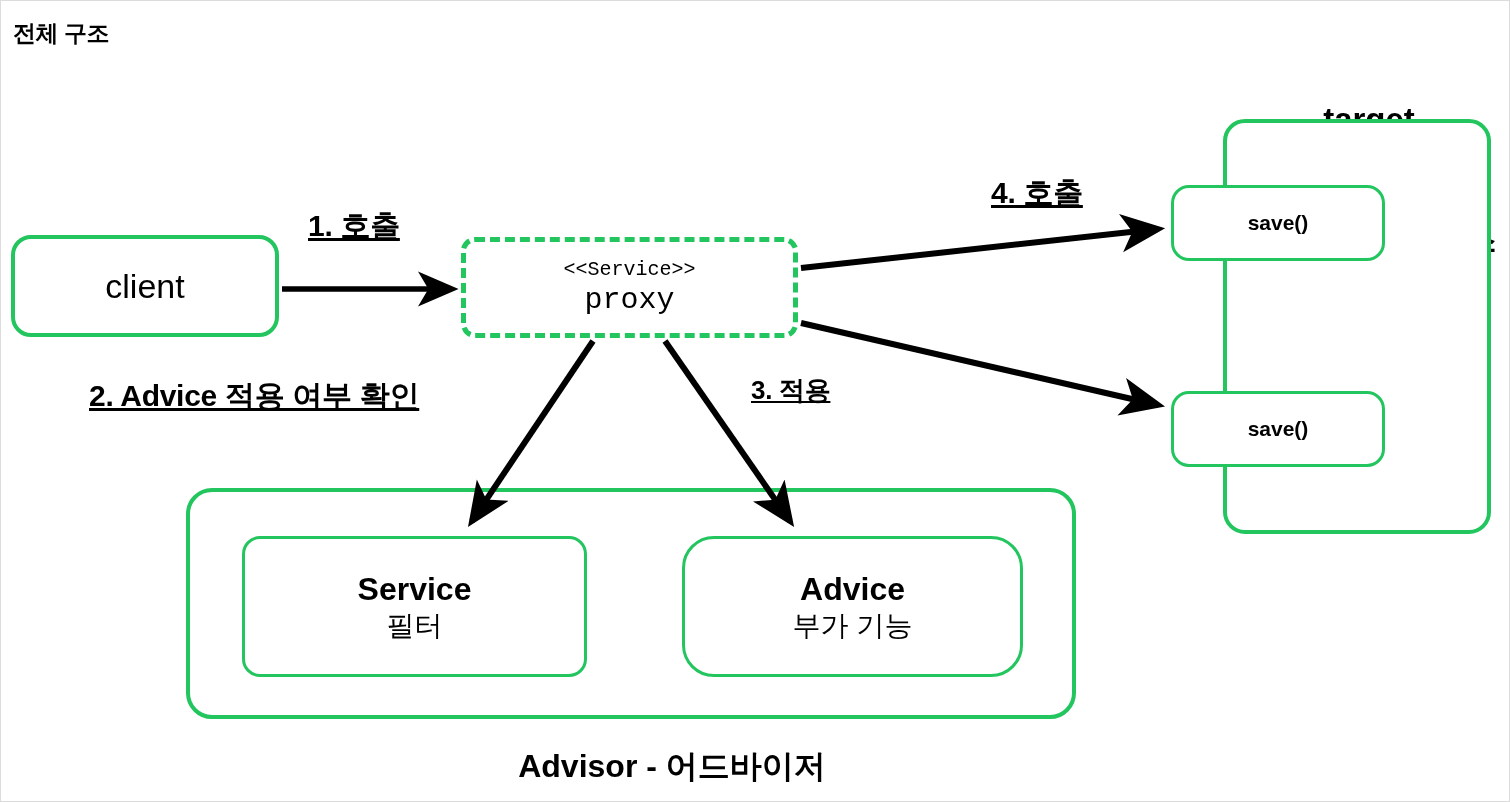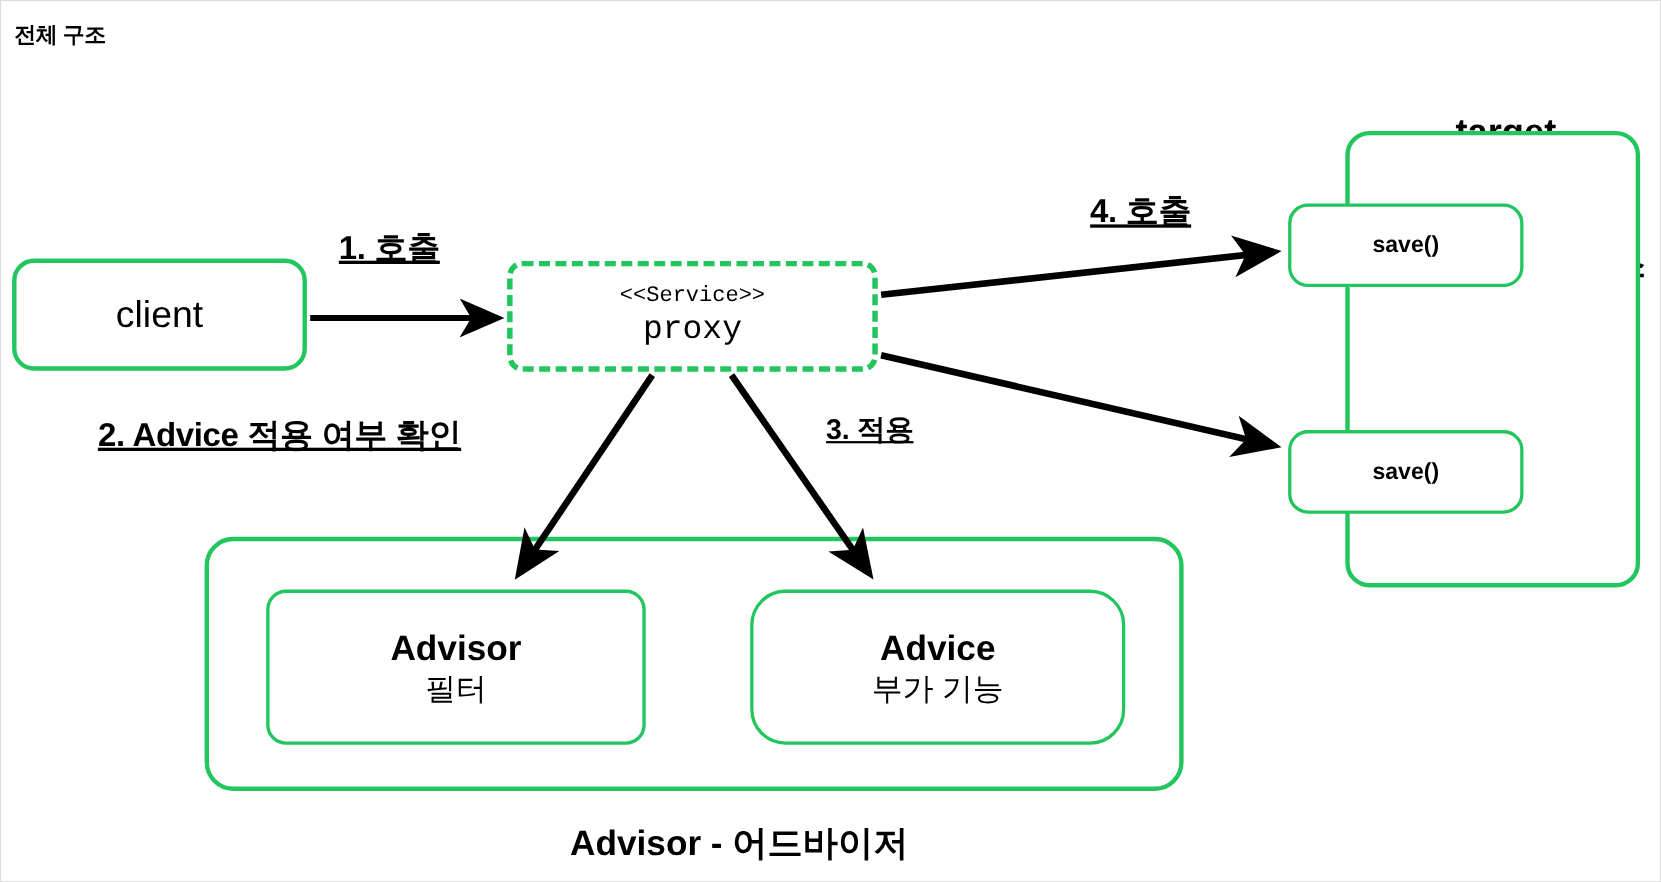--- a/index.html
+++ b/index.html
@@ -51,21 +51,21 @@
     border-width: 5px;
     border-radius: 14px;
     background: transparent;
     font-family: Liberation Mono, monospace;
   }
 
   
   #page-title {
     left: 12px;
     top: 20px;
-    font-size: 20px;
+    font-size: 23px;
     font-weight: bold;
     letter-spacing: -0.5px;
   }
 
   #client-box {
     left: 10px;  top: 234px;  width: 268px;  height: 102px;
     border-radius: 20px;
   }
   #client-label { font-size: 34px; font-weight: normal; }
 
@@ -181,21 +181,21 @@
     <div class="method-label">save()</div>
   </div>
 
   <div class="box thin" id="find-box">
     <div class="method-label">save()</div>
   </div>
 
   <div class="box" id="advisor-box"></div>
 
   <div class="box thin" id="pointcut-box">
-    <div class="inner-title">Advisor</div>
+    <div class="inner-title">Service</div>
     <div class="inner-sub">필터</div>
   </div>
 
   <div class="box thin" id="advice-box">
     <div class="inner-title">Advice</div>
     <div class="inner-sub">부가 기능</div>
   </div>
 
   <div class="txt center" id="advisor-caption">Advisor - 어드바이저</div>
 

